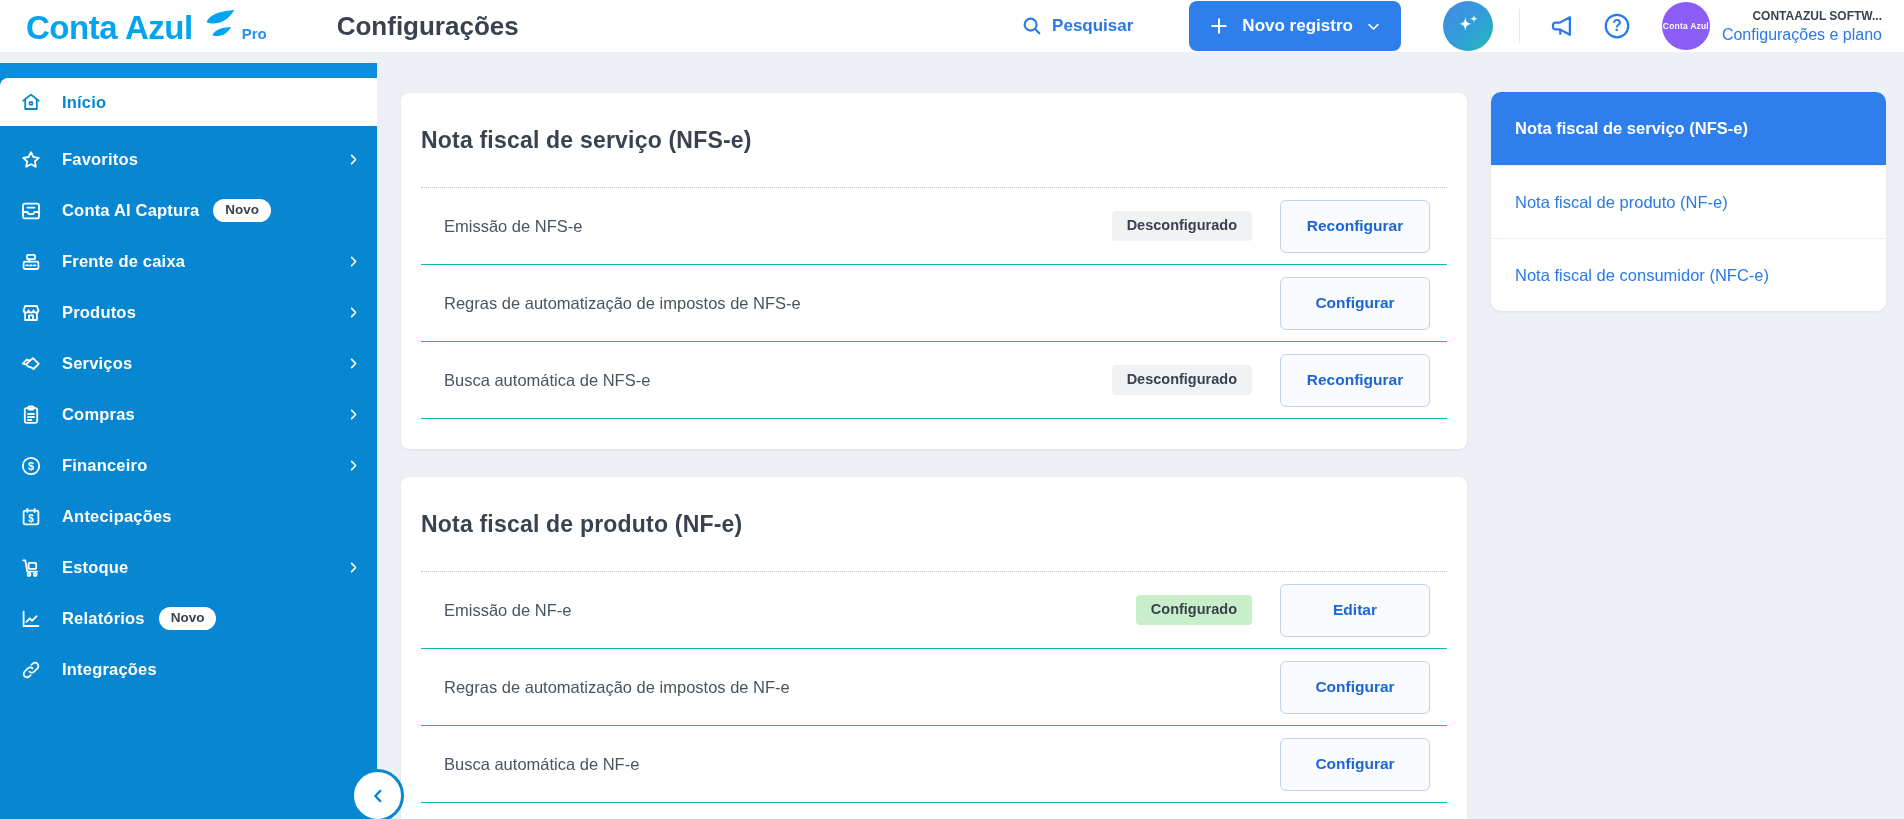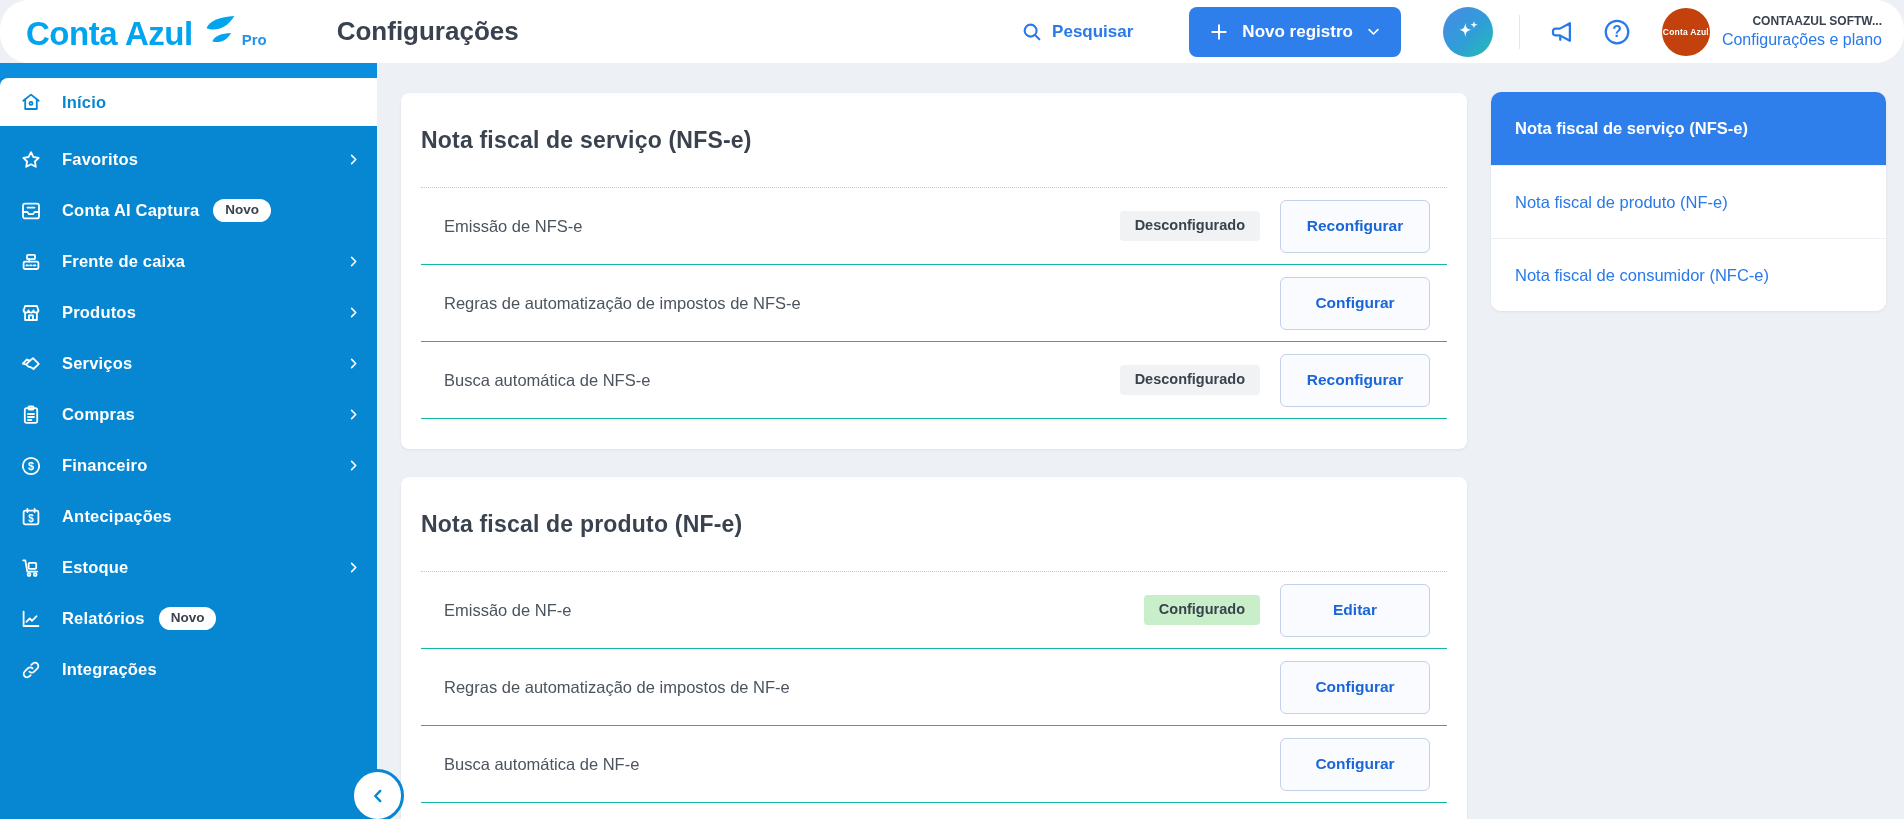--- a/index.html
+++ b/index.html
@@ -3,23 +3,23 @@
 <meta charset="utf-8">
 <style>
   * { box-sizing: border-box; margin: 0; padding: 0; }
   html, body {
     width: 1904px; height: 819px; overflow: hidden;
     font-family: "Liberation Sans", sans-serif;
     background: #edf1f6;
   }
   
   .header {
-    position: absolute; left: 0; top: 0; width: 1904px; height: 63px;
+    position: absolute; left: 0; top: 0; width: 1904px; height: 52px;
     background: #ffffff; display: flex; align-items: center;
-    padding: 0 22px 0 26px; z-index: 4; border-radius: 29px;
+    padding: 0 22px 0 26px; z-index: 4;
   }
   .logo { display: flex; align-items: flex-end; cursor: pointer; }
   .logo-text { font-size: 33px; font-weight: 700; color: #00a4ef; letter-spacing: -0.5px; line-height: 1; }
   .logo-leaf { margin: 0 6px 0 9px; }
   .logo-pro { font-size: 15px; font-weight: 700; color: #2492e8; margin-bottom: 2px; }
   .page-title { font-size: 26px; font-weight: 600; color: #39424e; margin-left: 70px; }
   .header-right { margin-left: auto; display: flex; align-items: center; }
   .search { display: flex; align-items: center; gap: 9px; color: #2879e9; font-size: 17px;
     font-weight: 600; background: none; border: none; cursor: pointer; margin-right: 56px;
     font-family: inherit; }
@@ -33,21 +33,21 @@
     margin-left: 42px; position: relative;
     background: linear-gradient(135deg, #4a8ae6 0%, #2f9ed8 55%, #23bdb2 100%);
     display: flex; align-items: center; justify-content: center;
   }
   .v-divider { width: 1px; height: 34px; background: #e4e8ee; margin: 0 24px 0 26px; }
   .icon-btn { background: none; border: none; cursor: pointer; color: #2879e9; display: flex;
     align-items: center; justify-content: center; padding: 4px; }
   .icon-btn + .icon-btn { margin-left: 16px; }
   .account { display: flex; align-items: center; gap: 12px; margin-left: 26px; cursor: pointer; }
   .avatar {
-    width: 48px; height: 48px; border-radius: 50%; background: #c2410c; color: #fff;
+    width: 48px; height: 48px; border-radius: 50%; background: #8b5cf6; color: #fff;
     display: flex; align-items: center; justify-content: center;
     font-size: 8.5px; font-weight: 700; letter-spacing: 0.2px; flex: none;
   }
   .acct-name { font-size: 12px; font-weight: 700; color: #39424e; white-space: nowrap; text-align: right; }
   .acct-link { font-size: 16px; color: #2879e9; margin-top: 3px; white-space: nowrap; }
 
   
   .sidebar {
     position: absolute; left: 0; top: 63px; width: 377px; height: 756px;
     background: #0787d2; z-index: 2;
@@ -83,21 +83,21 @@
   .card-2 { top: 477px; }
   .card-head {
     margin: 0 20px; padding: 34px 0 33px 0; border-bottom: 1px dotted #bfc8d2;
   }
   .card-title { font-size: 23px; font-weight: 700; color: #39424e; letter-spacing: 0.2px; }
   .row {
     height: 77px; margin: 0 20px; padding: 0 17px 0 23px;
     display: flex; align-items: center; border-bottom: 1px solid #14b8a6;
   }
   .row-label { font-size: 16.5px; color: #4b545e; }
-  .row-right { margin-left: auto; display: flex; align-items: center; gap: 20px; }
+  .row-right { margin-left: auto; display: flex; align-items: center; gap: 28px; }
   .badge {
     font-size: 14.5px; font-weight: 600; color: #39424e; border-radius: 4px;
     padding: 6px 15px; line-height: 1.2; white-space: nowrap;
   }
   .badge.gray { background: #f1f2f3; }
   .badge.green { background: #c9efca; }
   .btn-row {
     min-width: 150px; height: 53px; border-radius: 6px; border: 1px solid #c3d2e9;
     background: #f9fbfe; color: #1b66d6; font-size: 15.5px; font-weight: 700;
     cursor: pointer; font-family: inherit;

